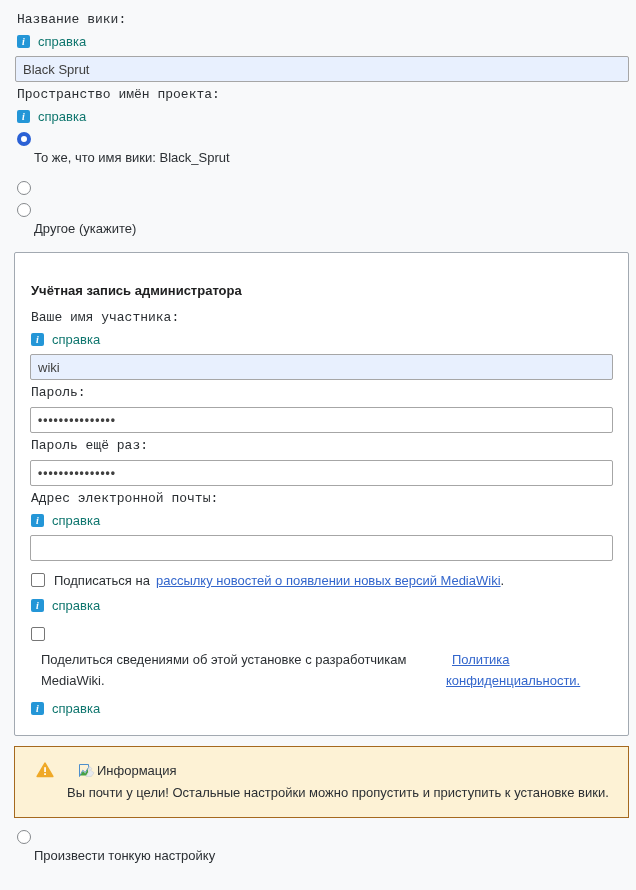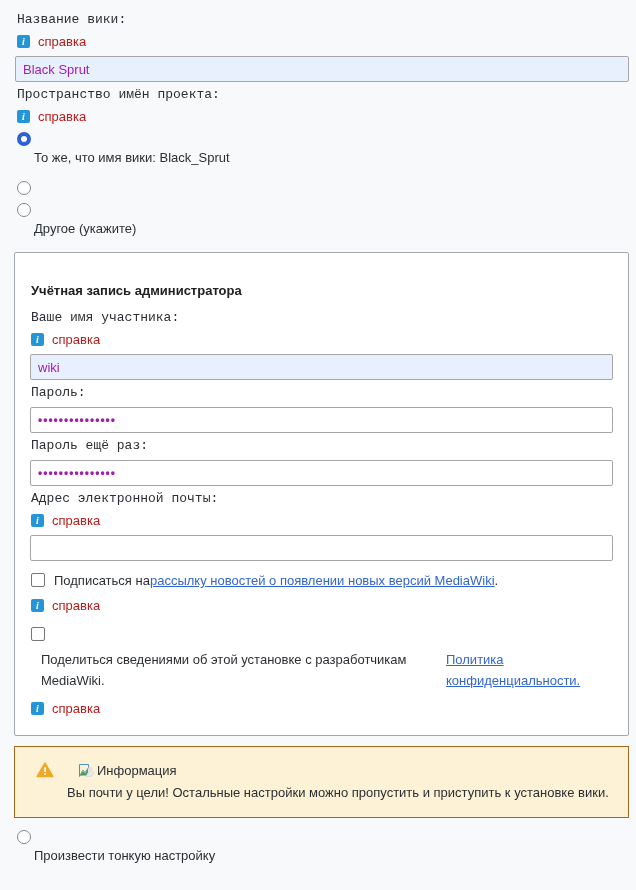--- a/index.html
+++ b/index.html
@@ -5,44 +5,44 @@
   * { box-sizing: border-box; }
   html,body { margin:0; padding:0; background:#f8f9fa; }
   body { font-family:"Liberation Sans", sans-serif; font-size:13px; color:#2b2f33; }
   .page { width:636px; min-height:890px; padding:8px 7px 10px 15px; }
 
   .field-label { margin:4px 0 6px 2px; line-height:16px;font-family:Liberation Mono, monospace; }
   .help-row { display:flex; align-items:center; margin:3px 0 7px 2px; height:15px; }
   .info-icon { width:13px; height:13px; flex:none; background:#2496d7; color:#fff;
                border-radius:2px; font-size:10px; font-weight:bold; font-style:italic;
                line-height:13px; text-align:center; font-family:"Liberation Serif", serif; }
-  .help-label { margin-left:8px; color:#b91c1c; }
+  .help-label { margin-left:8px; color:#0f766e; }
 
   .text-input { display:block; width:100%; height:26px; border:1px solid #a6a6a6;
                 border-radius:2px; padding:0 7px; font-family:"Liberation Sans", sans-serif;
-                font-size:13px; color:#a21caf; background:#fff; margin:2px 0 5px 0; }
+                font-size:13px; color:#404040; background:#fff; margin:2px 0 5px 0; }
   .autofill { background:#e8f0fe; }
   .pw { letter-spacing:1px; font-size:12px; font-weight:bold; }
 
   .radio { width:14px; height:14px; border-radius:50%; border:1px solid #85898c;
            background:#fff; margin:8px 0 4px 2px; }
   .radio[data-checked="true"] { border:4px solid #2b61d5; }
   .radio-label { margin:0 0 15px 19px; line-height:16px; }
 
   .fieldset { border:1px solid #a2a9b1; background:#fff; border-radius:2px;
               padding:28px 15px 12px; margin:4px 0 0 -1px; }
   .fieldset-title { font-weight:bold; color:#202122; margin:2px 0 12px 1px; }
   .fieldset .field-label { margin-left:1px; }
   .fieldset .help-row { margin-left:1px; }
 
   .checkbox { width:14px; height:14px; flex:none; border:1px solid #767676;
               border-radius:2px; background:#fff; display:inline-block; }
   .subscribe-row { display:flex; align-items:flex-start; margin:12px 0 9px 1px; }
   .subscribe-text { margin-left:9px; line-height:16px; }
-  a.link { color:#3366cc; text-decoration:underline; }
+  a.link { color:#3366cc; text-decoration:underline;margin-left:6px; }
 
   .share-block { margin:14px 0 10px 1px; }
   .share-cols { display:flex; margin:5px 0 0 10px; }
   .share-text { width:380px; line-height:21px; }
   .share-link-col { margin-left:25px; width:160px; line-height:21px; }
 
   .warningbox { display:flex; background:#fdf2d5; border:1px solid #a5691e;
                 padding:13px 15px 14px 21px; margin:10px 0 12px -1px; }
   .warn-triangle { flex:none; margin:2px 13px 0 0; }
   .notice-content { line-height:21px; }

